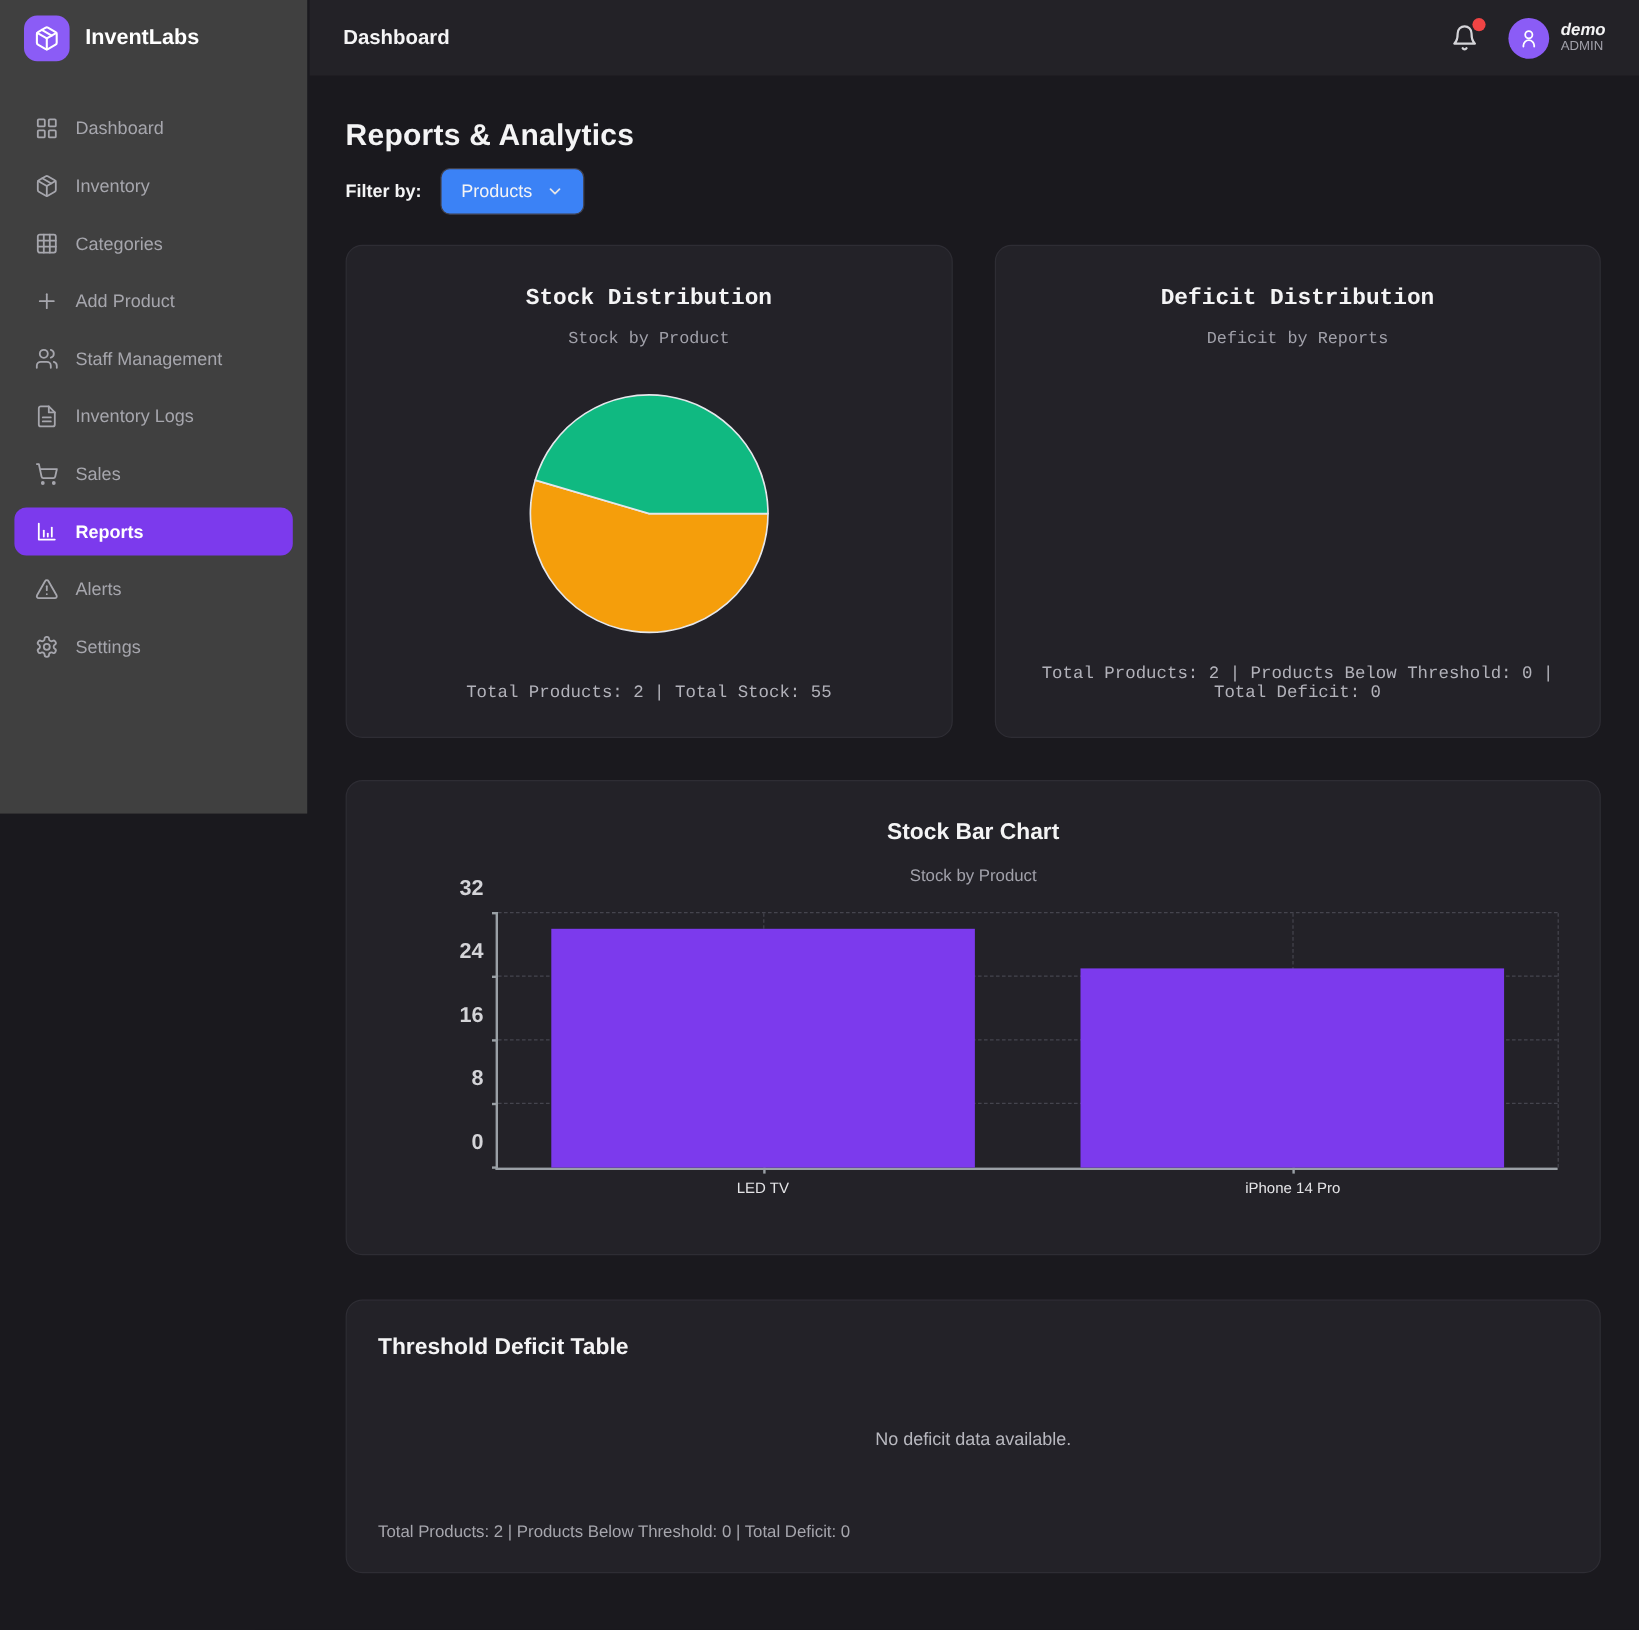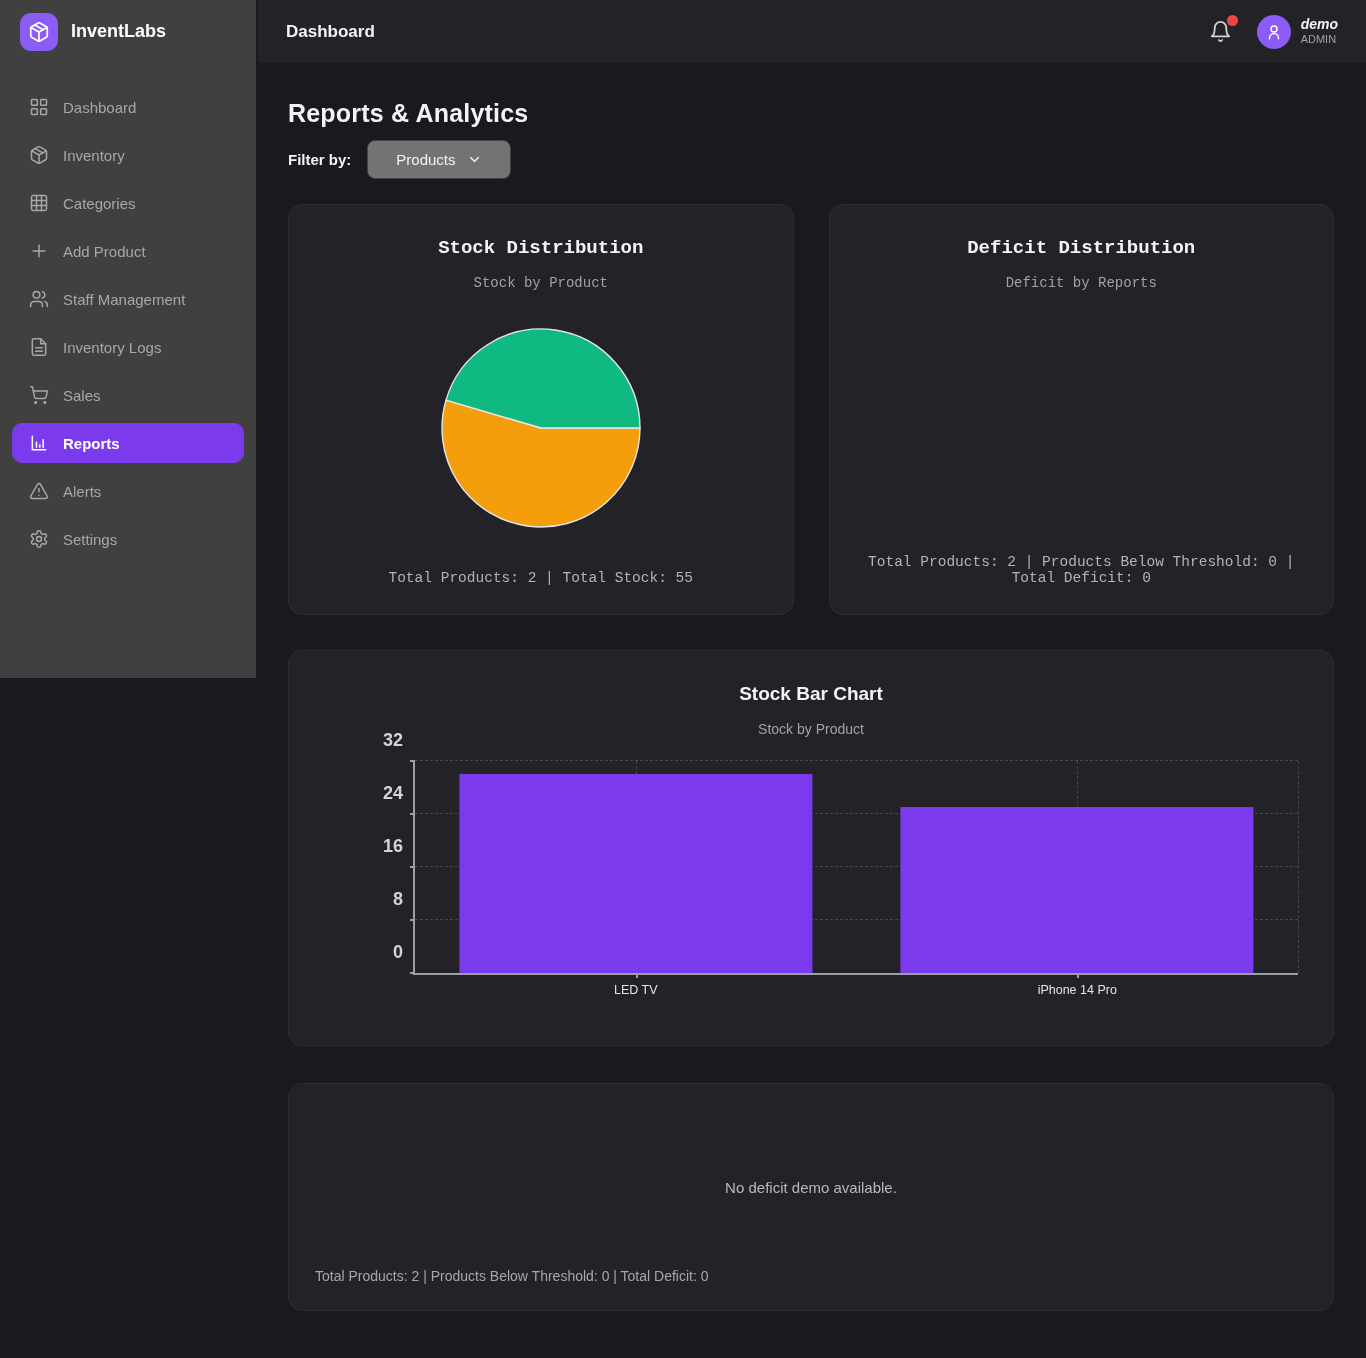--- a/index.html
+++ b/index.html
@@ -41,22 +41,22 @@
   .avatar { width:34px; height:34px; border-radius:50%; background:#8b5cf6; color:#fff; display:flex; align-items:center; justify-content:center; flex:none; }
   .user-name { font-size:14px; font-weight:bold; line-height:1.25;font-style:italic; }
   .user-role { font-size:11px; color:#a1a1aa; line-height:1.25; }
   
   .main { position:absolute; top:63px; left:256px; right:0; bottom:0; padding:36px 32px; }
   .page-title { margin:0 0 12px; font-size:25px; font-weight:bold; letter-spacing:.2px; }
   .page-subtitle { margin:0 0 30px; font-size:15px; color:#a1a1aa; }
   .filter-row { display:flex; align-items:center; gap:16px; margin-bottom:25px; }
   .filter-label { font-size:15px; font-weight:bold; }
   .select {
-    display:flex; align-items:center; gap:11px; background:#737373;
-    border:1px solid #413f48; border-radius:8px; padding:10px 28px;
+    display:flex; align-items:center; gap:11px; background:#3b82f6;
+    border:1px solid #413f48; border-radius:8px; padding:10px 16px;
     font-size:15px; color:#f4f4f5; cursor:pointer;
   }
   .select .chev { color:#e4e4e7; display:flex; }
   .cards-row { display:grid; grid-template-columns:1fr 1fr; gap:35px;font-family:Liberation Mono, monospace; }
   .card {
     background:#232228; border:1px solid #2e2d34; border-radius:14px;
     padding:26px; display:flex; flex-direction:column;
   }
   .card.h-dist { min-height:411px; }
   .card-title-c { text-align:center; font-size:19px; font-weight:bold; margin:6px 0 16px; }
@@ -275,16 +275,17 @@
           <div class="xtick-mark" style="left:25%"></div>
           <div class="xlabel" style="left:25%">LED TV</div>
           <div class="bar" style="left:75%;width:40%;height:78.125%;background:#7c3aed"></div>
           <div class="xtick-mark" style="left:75%"></div>
           <div class="xlabel" style="left:75%">iPhone 14 Pro</div>
         </div>
     </div>
   </section>
 
   <section class="card table-card">
-    <div class="empty-msg">No deficit demo available.</div>
+    <div class="card-title-l">Threshold Deficit Table</div>
+    <div class="empty-msg">No deficit data available.</div>
     <div class="card-footer-l">Total Products: 2 | Products Below Threshold: 0 | Total Deficit: 0</div>
   </section>
 </main>
 
 </body></html>

